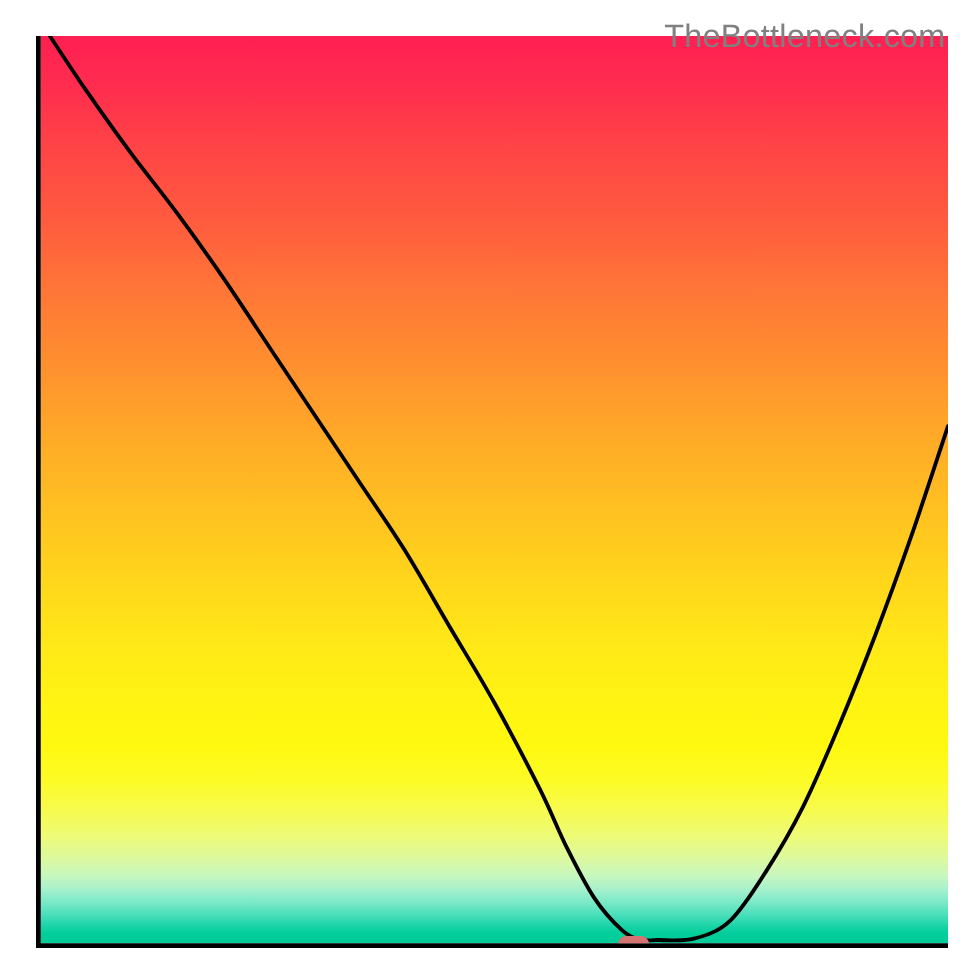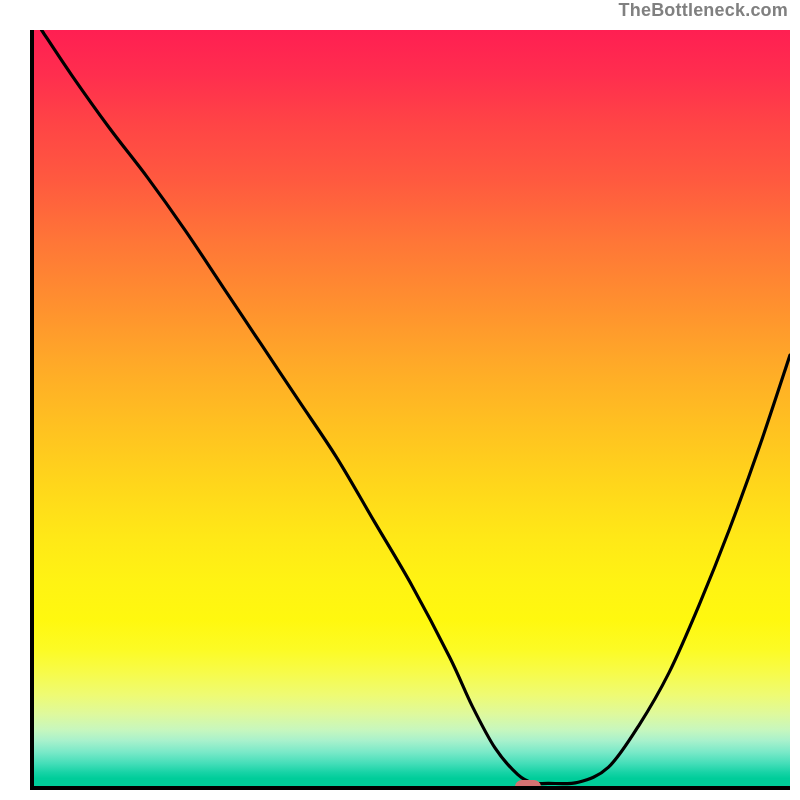--- a/index.html
+++ b/index.html
@@ -4,25 +4,25 @@
 <style>
   * { margin: 0; padding: 0; box-sizing: border-box; }
   html, body { width: 800px; height: 800px; overflow: hidden; background: #fff; }
   .chart-container {
     position: relative;
     width: 800px;
     height: 800px;
   }
   .attribution {
     position: absolute;
-    top: 0;
+    top: 15px;
     right: 12px;
     font-family: Arial, Helvetica, sans-serif;
-    font-size: 18px;
-    font-weight: 700;
+    font-size: 27px;
+    font-weight: 400;
     color: #808080;
     letter-spacing: 0.2px;
     z-index: 5;
   }
   .plot-area {
     position: absolute;
     left: 30px;
     top: 30px;
     width: 760px;
     height: 760px;

